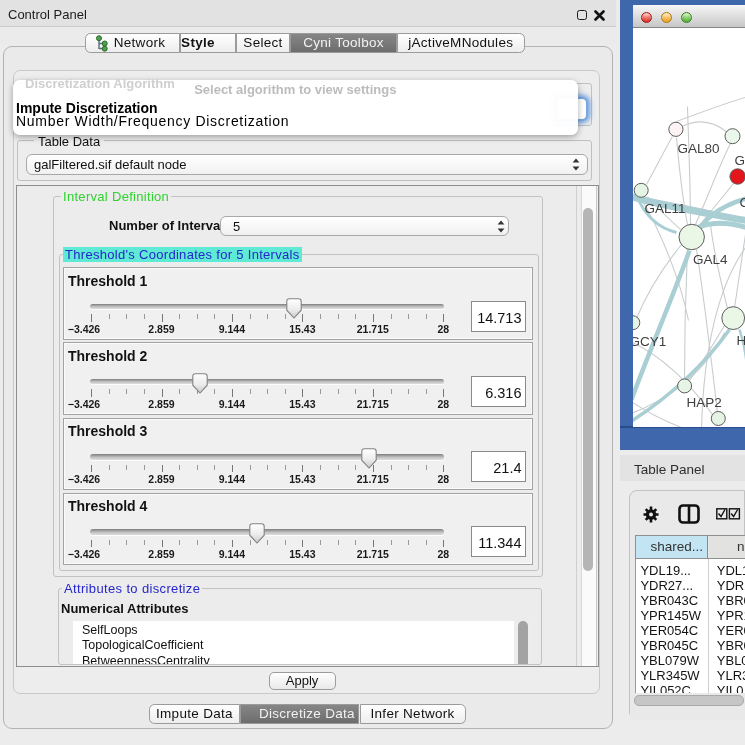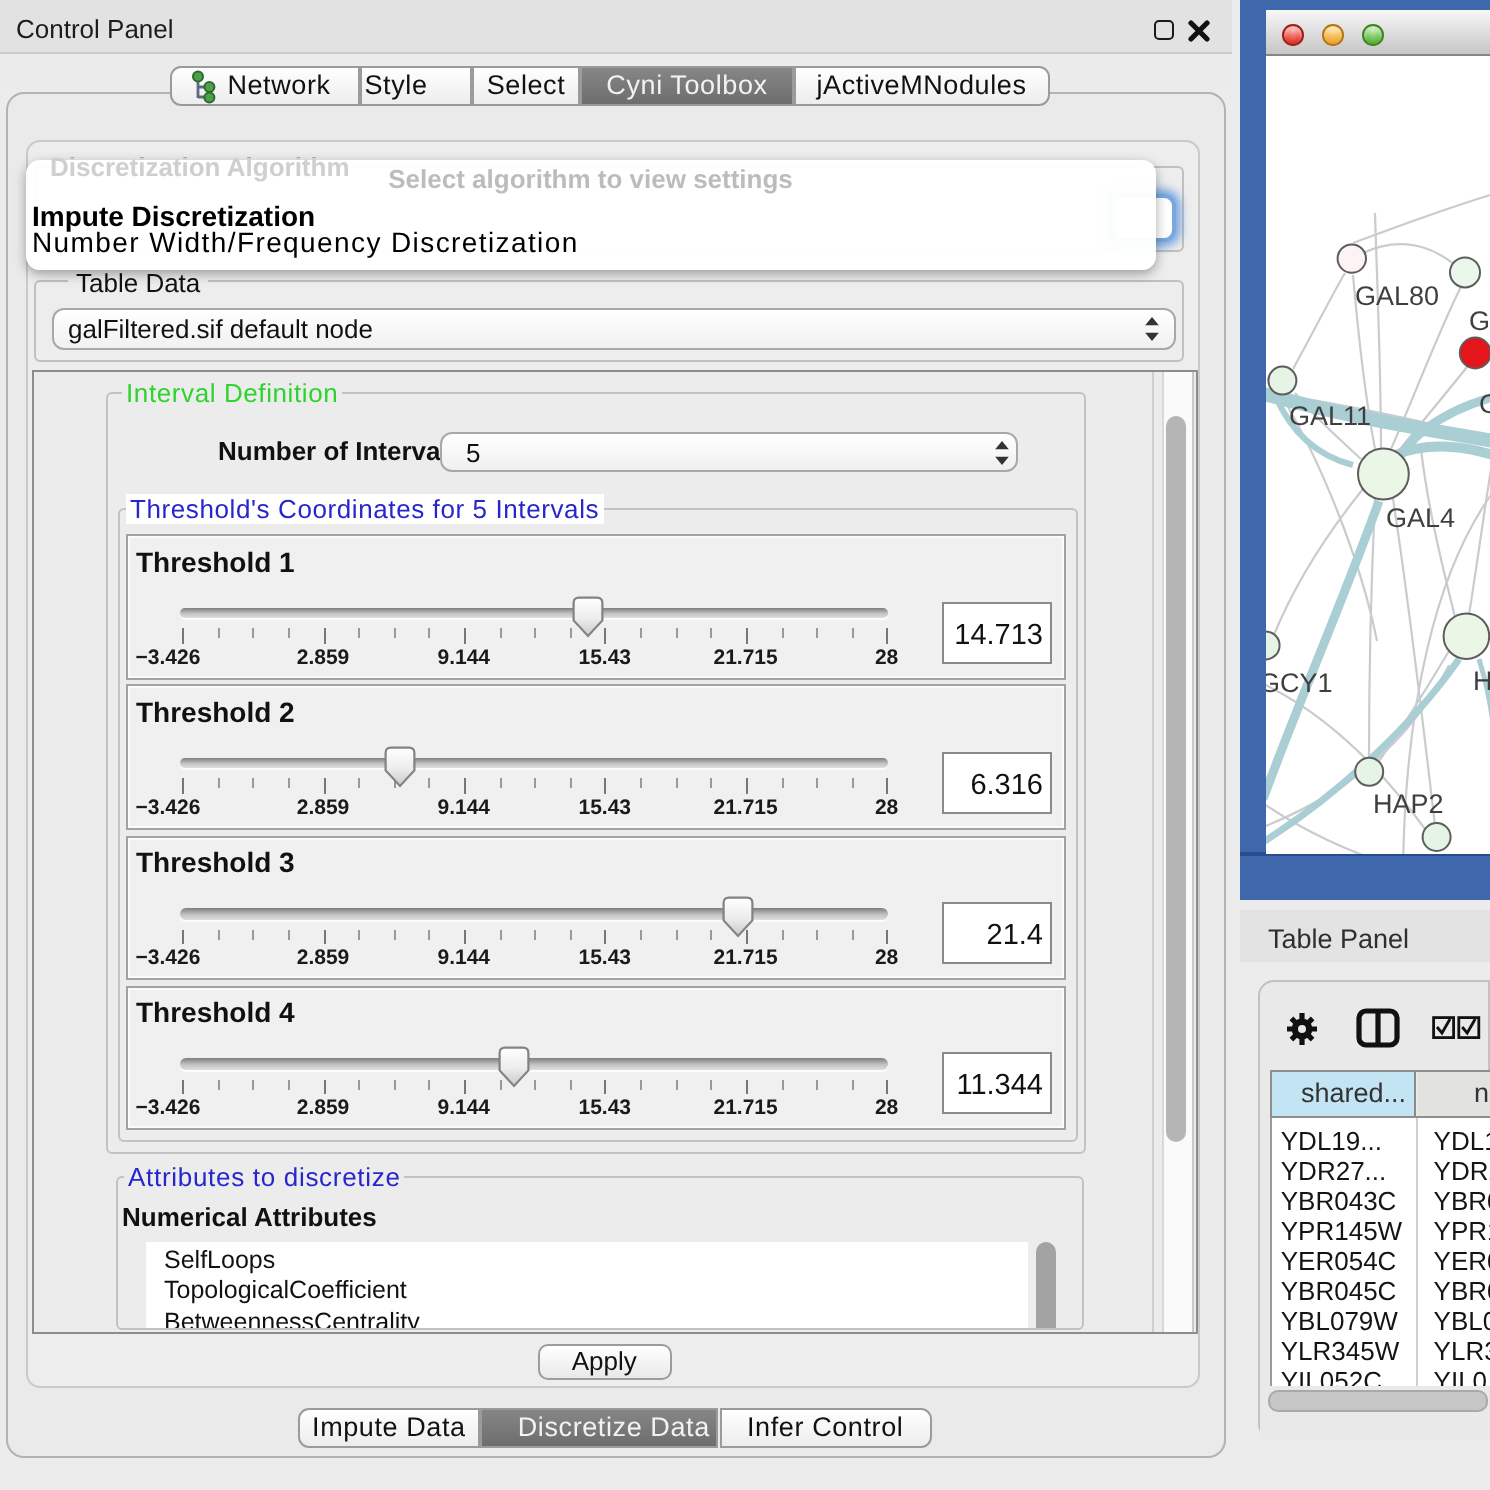--- a/index.html
+++ b/index.html
@@ -14,21 +14,21 @@
 <div class="abs" style="left:577px;top:10px;width:10px;height:10px;border:1.6px solid #1a1a1a;border-radius:2.5px;"></div>
 <svg class="abs" style="left:594px;top:10px;" width="11" height="11" viewBox="0 0 11 11">
       <path d="M1.5 1.5 L9.5 9.5 M9.5 1.5 L1.5 9.5" stroke="#111" stroke-width="2.6" stroke-linecap="round"></path>
     </svg>
 <div class="abs" style="left:0;top:28px;width:616px;height:17px;background:#ebebeb;"></div>
 <div class="abs" style="left:3px;top:45.5px;width:610px;height:683px;background:#eaeaea;border:1px solid #b3b3b3;border-radius:9px;"></div>
 <div class="abs" style="left:13px;top:70px;width:587px;height:624px;background:#ededed;border:1px solid #c9c9c9;border-radius:7px;"></div>
 <div class="abs" style="left:85px;top:33px;width:95px;height:20px;background:linear-gradient(#ffffff,#ededed);border-top-left-radius:5.5px;border-bottom-left-radius:5.5px;border:1px solid #9b9b9b;"></div>
     <div class="abs" style="left:85px;top:33px;width:95px;height:20px;color:#111;font-size:13.5px;font-weight:500;letter-spacing:0.3px;text-align:center;line-height:20px;padding-left:14px;">Network</div>
 <div class="abs" style="left:180px;top:33px;width:56px;height:20px;background:linear-gradient(#ffffff,#ededed);border:1px solid #9b9b9b;"></div>
-    <div class="abs" style="left:180px;top:33px;width:36px;height:20px;color:#111;font-size:13.5px;font-weight:400;letter-spacing:0.3px;text-align:center;line-height:20px;padding-left:0px;">Style</div>
+    <div class="abs" style="left:180px;top:33px;width:36px;height:20px;color:#111;font-size:13.5px;font-weight:700;letter-spacing:0.3px;text-align:center;line-height:20px;padding-left:0px;">Style</div>
 <div class="abs" style="left:236px;top:33px;width:54px;height:20px;background:linear-gradient(#ffffff,#ededed);border:1px solid #9b9b9b;"></div>
     <div class="abs" style="left:236px;top:33px;width:54px;height:20px;color:#111;font-size:13.5px;font-weight:500;letter-spacing:0.3px;text-align:center;line-height:20px;padding-left:0px;">Select</div>
 <div class="abs" style="left:290px;top:33px;width:107px;height:20px;background:linear-gradient(#868686,#6d6d6d);border:1px solid #9b9b9b;"></div>
     <div class="abs" style="left:290px;top:33px;width:107px;height:20px;color:#f2f2f2;font-size:13.5px;font-weight:500;letter-spacing:0.3px;text-align:center;line-height:20px;padding-left:0px;">Cyni Toolbox</div>
 <div class="abs" style="left:397px;top:33px;width:127.5px;height:20px;background:linear-gradient(#ffffff,#ededed);border-top-right-radius:5.5px;border-bottom-right-radius:5.5px;border:1px solid #9b9b9b;"></div>
     <div class="abs" style="left:397px;top:33px;width:127.5px;height:20px;color:#111;font-size:13.5px;font-weight:500;letter-spacing:0.3px;text-align:center;line-height:20px;padding-left:0px;">jActiveMNodules</div>
 <svg class="abs" style="left:95px;top:35px;" width="14" height="17" viewBox="0 0 14 17">
 <path d="M4 3.5 V14 M4 8.5 H9 M4 13.5 H9" stroke="#5b6b7b" stroke-width="1.4" fill="none"></path>
 <circle cx="4" cy="3.2" r="2.5" fill="#4da04d" stroke="#2d6b2d"></circle>
 <circle cx="9.7" cy="8.5" r="2.5" fill="#4da04d" stroke="#2d6b2d"></circle>
@@ -51,21 +51,21 @@
 <div class="abs" style="left:53px;top:196px;width:489.5px;height:381px;border:1px solid #c2c2c2;border-radius:3px;"></div>
 <div class="abs" style="left:61px;top:189px;font-size:13px;letter-spacing:0.3px;color:#2ed32e;background:#ececec;padding:0 2px;">Interval Definition</div>
 <div class="abs" style="left:86px;top:218px;font-size:13px;font-weight:bold;color:#111;margin-left:23px;">Number of Intervals</div>
 <div class="abs" style="left:219.9px;top:216px;width:289.6px;height:20px;background:linear-gradient(#ffffff,#f0f0f0);border:1px solid #a8a8a8;border-radius:6px;"></div>
 <div class="abs" style="left:233px;top:219px;font-size:13px;color:#111;">5</div>
 <svg class="abs" style="left:496px;top:220px;" width="10" height="13" viewBox="0 0 10 13">
       <path d="M5 0.5 L8.4 4.6 H1.6 Z" fill="#333"></path>
       <path d="M5 12.5 L8.4 8.4 H1.6 Z" fill="#333"></path>
     </svg>
 <div class="abs" style="left:58.5px;top:253.6px;width:480.5px;height:317px;border:1px solid #c2c2c2;border-radius:3px;"></div>
-<div class="abs" style="left:63px;top:246.5px;font-size:13px;letter-spacing:0.3px;color:#2626cc;background:#ffffff;padding:0 2px;">Threshold's Coordinates for 5 Intervals</div>
+<div class="abs" style="left:63px;top:246.5px;font-size:13px;letter-spacing:0.3px;color:#2626cc;background:#5eead4;padding:0 2px;">Threshold's Coordinates for 5 Intervals</div>
 <div class="abs" style="left:62.7px;top:267.3px;width:470.5px;height:72.4px;background:#f0f0f0;border:1px solid #a2a2a2;box-shadow:inset 0 0 0 1px #fbfbfb;"></div>
     <div class="abs" style="left:68px;top:272.8px;font-size:14px;font-weight:bold;color:#111;">Threshold 1</div>
     <div class="abs" style="left:90px;top:303.8px;width:353.5px;height:5.5px;border-radius:3px;background:linear-gradient(#7d7d7d,#c2c2c2 55%,#dedede);box-shadow:0 1px 0 rgba(255,255,255,.8);"></div>
     <div class="abs" style="left:91.0px;top:314.3px;width:1px;height:7.5px;background:#777;"></div>
     <div class="abs" style="left:108.6px;top:314.3px;width:1px;height:5px;background:#999;"></div>
     <div class="abs" style="left:126.2px;top:314.3px;width:1px;height:5px;background:#999;"></div>
     <div class="abs" style="left:143.8px;top:314.3px;width:1px;height:5px;background:#999;"></div>
     <div class="abs" style="left:161.5px;top:314.3px;width:1px;height:7.5px;background:#777;"></div>
     <div class="abs" style="left:179.1px;top:314.3px;width:1px;height:5px;background:#999;"></div>
     <div class="abs" style="left:196.7px;top:314.3px;width:1px;height:5px;background:#999;"></div>
@@ -231,21 +231,21 @@
 <div class="abs" style="left:82px;top:638px;font-size:12.5px;color:#111;">TopologicalCoefficient</div>
 <div class="abs" style="left:82px;top:653.5px;width:200px;height:10px;overflow:hidden;font-size:12.5px;color:#111;">BetweennessCentrality</div>
 <div class="abs" style="left:514.4px;top:620.5px;width:17px;height:43px;background:#ededed;"></div>
 <div class="abs" style="left:517.7px;top:620.5px;width:10.5px;height:43px;background:#a3a3a3;border-radius:5px 5px 0 0;"></div>
 <div class="abs" style="left:268.6px;top:672px;width:67px;height:17.5px;background:linear-gradient(#ffffff,#e9e9e9);border:1px solid #9c9c9c;border-radius:5px;font-size:13px;color:#111;text-align:center;line-height:16.5px;">Apply</div>
 <div class="abs" style="left:148.6px;top:704px;width:91.70000000000002px;height:19.700000000000045px;background:linear-gradient(#ffffff,#ededed);border-top-left-radius:5.5px;border-bottom-left-radius:5.5px;border:1px solid #9b9b9b;"></div>
     <div class="abs" style="left:148.6px;top:704px;width:91.70000000000002px;height:19.700000000000045px;color:#111;font-size:13.5px;font-weight:500;letter-spacing:0.3px;text-align:center;line-height:19.700000000000045px;padding-left:0px;">Impute Data</div>
 <div class="abs" style="left:240.3px;top:704px;width:119.19999999999999px;height:19.700000000000045px;background:linear-gradient(#868686,#6d6d6d);border:1px solid #9b9b9b;"></div>
     <div class="abs" style="left:240.3px;top:704px;width:119.19999999999999px;height:19.700000000000045px;color:#f2f2f2;font-size:13.5px;font-weight:500;letter-spacing:0.3px;text-align:center;line-height:19.700000000000045px;padding-left:14px;">Discretize Data</div>
 <div class="abs" style="left:359.5px;top:704px;width:106.19999999999999px;height:19.700000000000045px;background:linear-gradient(#ffffff,#ededed);border-top-right-radius:5.5px;border-bottom-right-radius:5.5px;border:1px solid #9b9b9b;"></div>
-    <div class="abs" style="left:359.5px;top:704px;width:106.19999999999999px;height:19.700000000000045px;color:#111;font-size:13.5px;font-weight:500;letter-spacing:0.3px;text-align:center;line-height:19.700000000000045px;padding-left:0px;">Infer Control</div>
+    <div class="abs" style="left:359.5px;top:704px;width:106.19999999999999px;height:19.700000000000045px;color:#111;font-size:13.5px;font-weight:500;letter-spacing:0.3px;text-align:center;line-height:19.700000000000045px;padding-left:0px;">Infer Network</div>
 <div class="abs" style="left:12.9px;top:79.8px;width:564.8px;height:55.7px;background:rgba(255,255,255,0.96);border-radius:7px;box-shadow:0 2px 6px rgba(0,0,0,0.34);"></div>
 <div class="abs" style="left:25px;top:76px;font-size:13px;font-weight:bold;color:#cfcfcf;">Discretization Algorithm</div>
 <div class="abs" style="left:25px;top:76px;font-size:13px;font-weight:bold;color:#9a9a9a;clip-path:inset(0 0 12px 0);">Discretization Algorithm</div>
 <div class="abs" style="left:12.9px;top:82px;width:564.8px;text-align:center;font-size:13px;font-weight:bold;color:#bcbcbc;">Select algorithm to view settings</div>
 <div class="abs" style="left:16px;top:99.5px;font-size:14px;font-weight:bold;color:#000;">Impute Discretization</div>
 <div class="abs" style="left:16px;top:113.2px;font-size:14px;letter-spacing:0.7px;color:#000;">Number Width/Frequency Discretization</div>
 <div class="abs" style="left:620px;top:0;width:125px;height:449.5px;background:#3f67ac;"></div>
 <div class="abs" style="left:620px;top:425.8px;width:125px;height:2px;background:#2b4c8c;"></div>
 <div class="abs" style="left:632.5px;top:4.5px;width:112.5px;height:23px;background:linear-gradient(#f7f7f7,#c6c6c6);border-bottom:1px solid #858585;"></div>
 <div class="abs" style="left:641.3000000000001px;top:11.8px;width:10.8px;height:10.8px;border-radius:50%;background:radial-gradient(circle at 50% 28%, #ff9d96 0%, #dc352b 75%);border:1px solid #9f2018;box-shadow:inset 0 2px 2px rgba(255,255,255,0.55);"></div>

